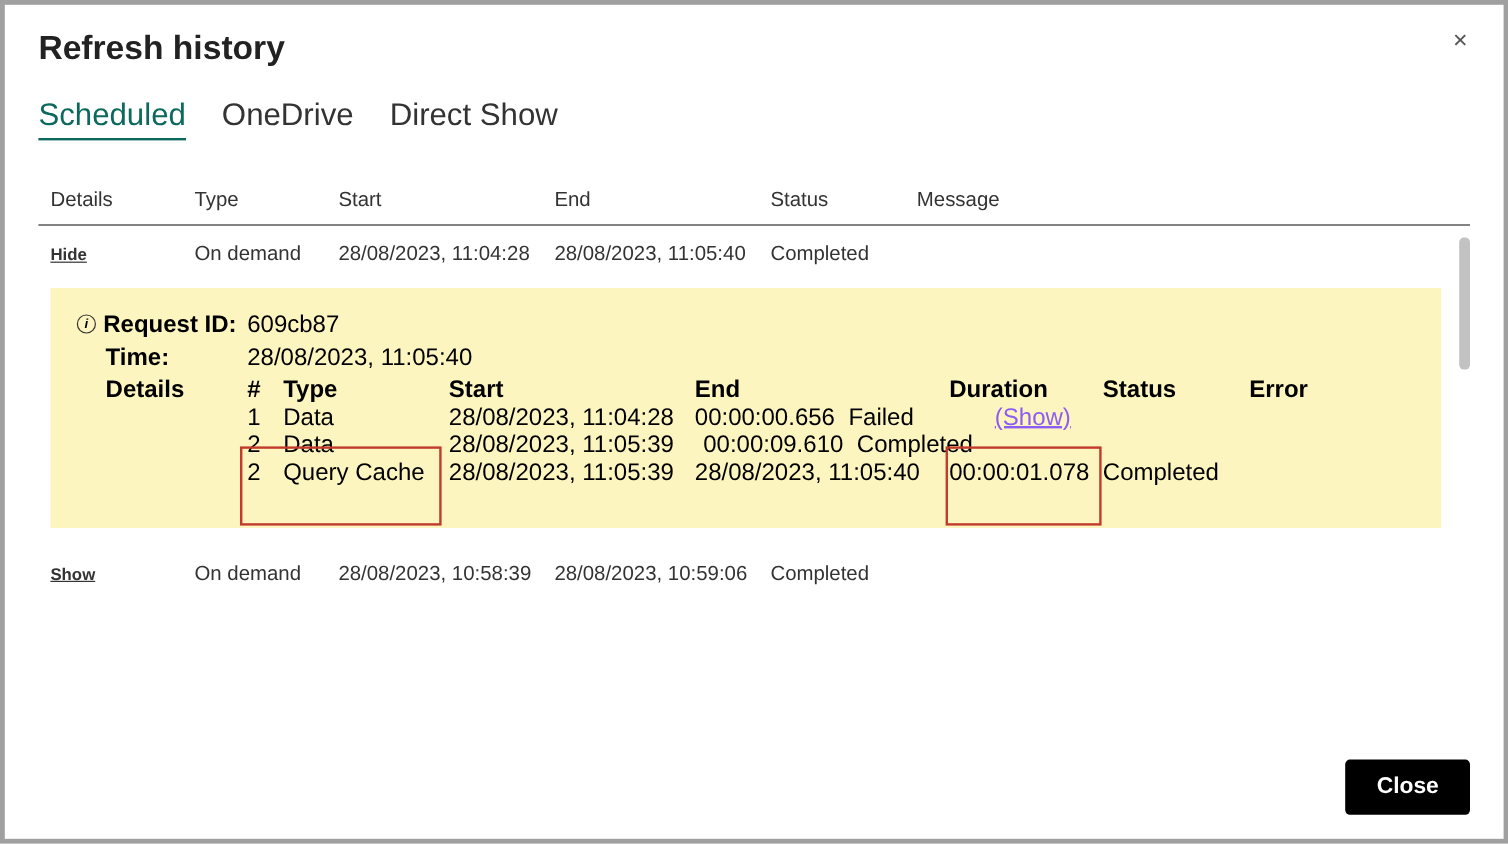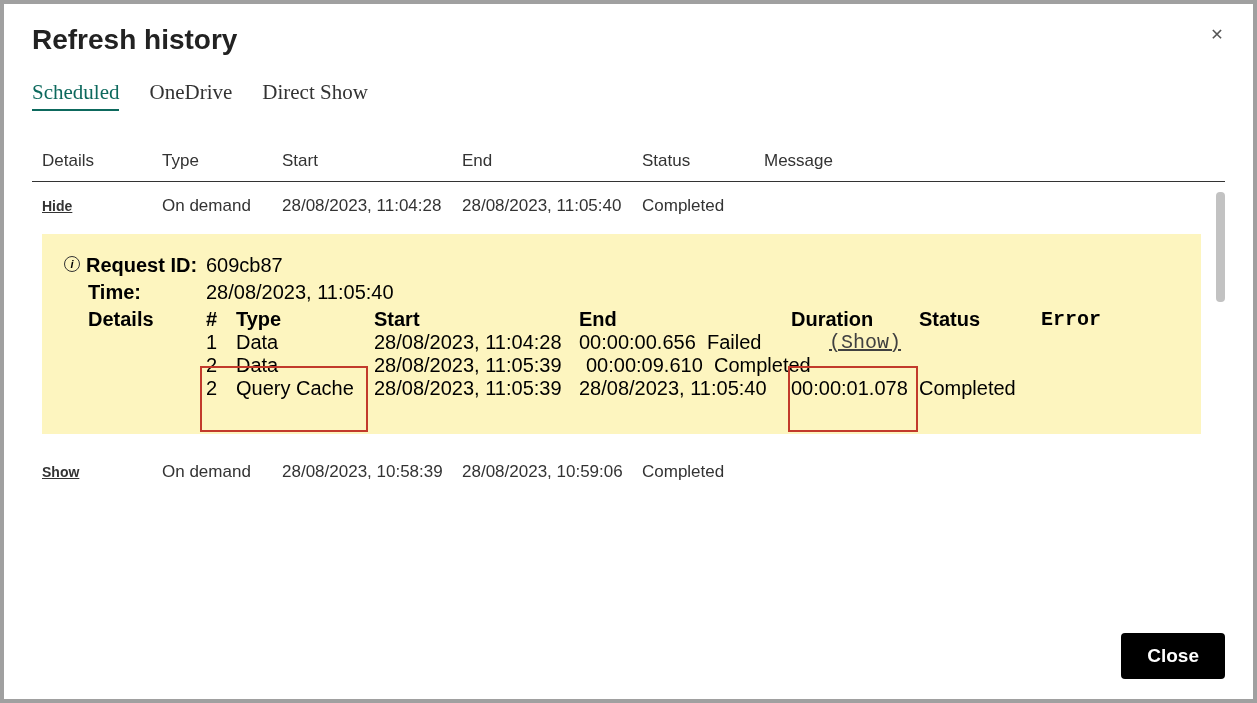--- a/index.html
+++ b/index.html
@@ -37,25 +37,24 @@
       font-weight: 600;
       color: #222;
       margin-bottom: 24px;
     }
     .tabs {
       display: flex;
       gap: 30px;
       margin-bottom: 32px;
     }
     .tab {
-      font-size: 21px;
+      font-size: 26px;
       color: #333;
       padding-bottom: 4px;
       cursor: pointer;
-      font-family: Liberation Serif, serif;
     }
     .tab.active {
       color: #0d695d;
       border-bottom: 2px solid #0d695d;
     }
     .history-header {
       display: flex;
       padding: 8px 4px 10px 10px;
       border-bottom: 1px solid #333;
       font-size: 17px;
@@ -106,22 +105,22 @@
     .meta-label.first { padding-left:0; width:142px; display:flex; align-items:center;}
     .meta-value { }
     .dt-header, .dt-row { display:flex; font-size:20px; }
     .dt-header { font-weight:700; }
     .dt-c1 { width:30px; text-align:left; }
     .dt-c2 { width:138px; }
     .dt-c3 { width:205px; }
     .dt-c4 { width:212px; }
     .dt-c5 { width:128px; }
     .dt-c6 { width:122px; }
-    .dt-c7 { width:80px;font-family:Liberation Mono, monospace; }
-    .show-link { text-decoration: underline; color:#404040; cursor:pointer; }
+    .dt-c7 { width:80px; }
+    .show-link { text-decoration: underline; color:#8b5cf6; cursor:pointer; }
     .highlight-box-1 {
       position:absolute;
       border:2.5px solid #c23a2b;
       pointer-events:none;
     }
     .footer {
       display:flex; justify-content:flex-end; padding-top:10px;
     }
     .close-btn {
       background:#000000; color:#fff; border:none;

